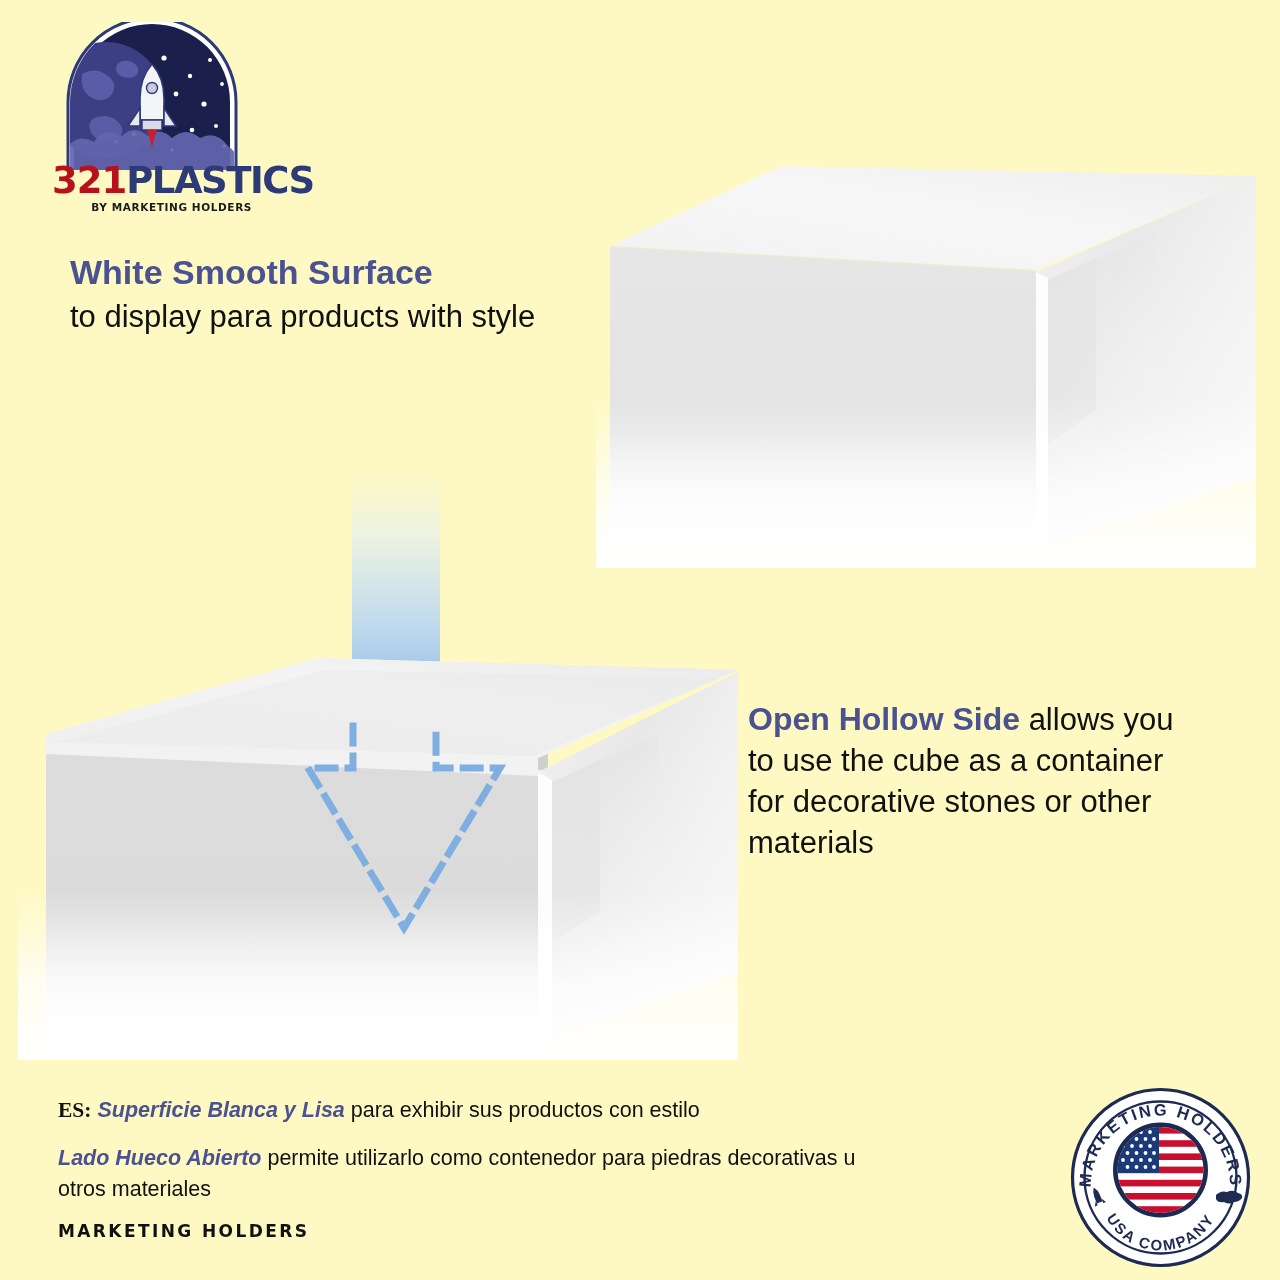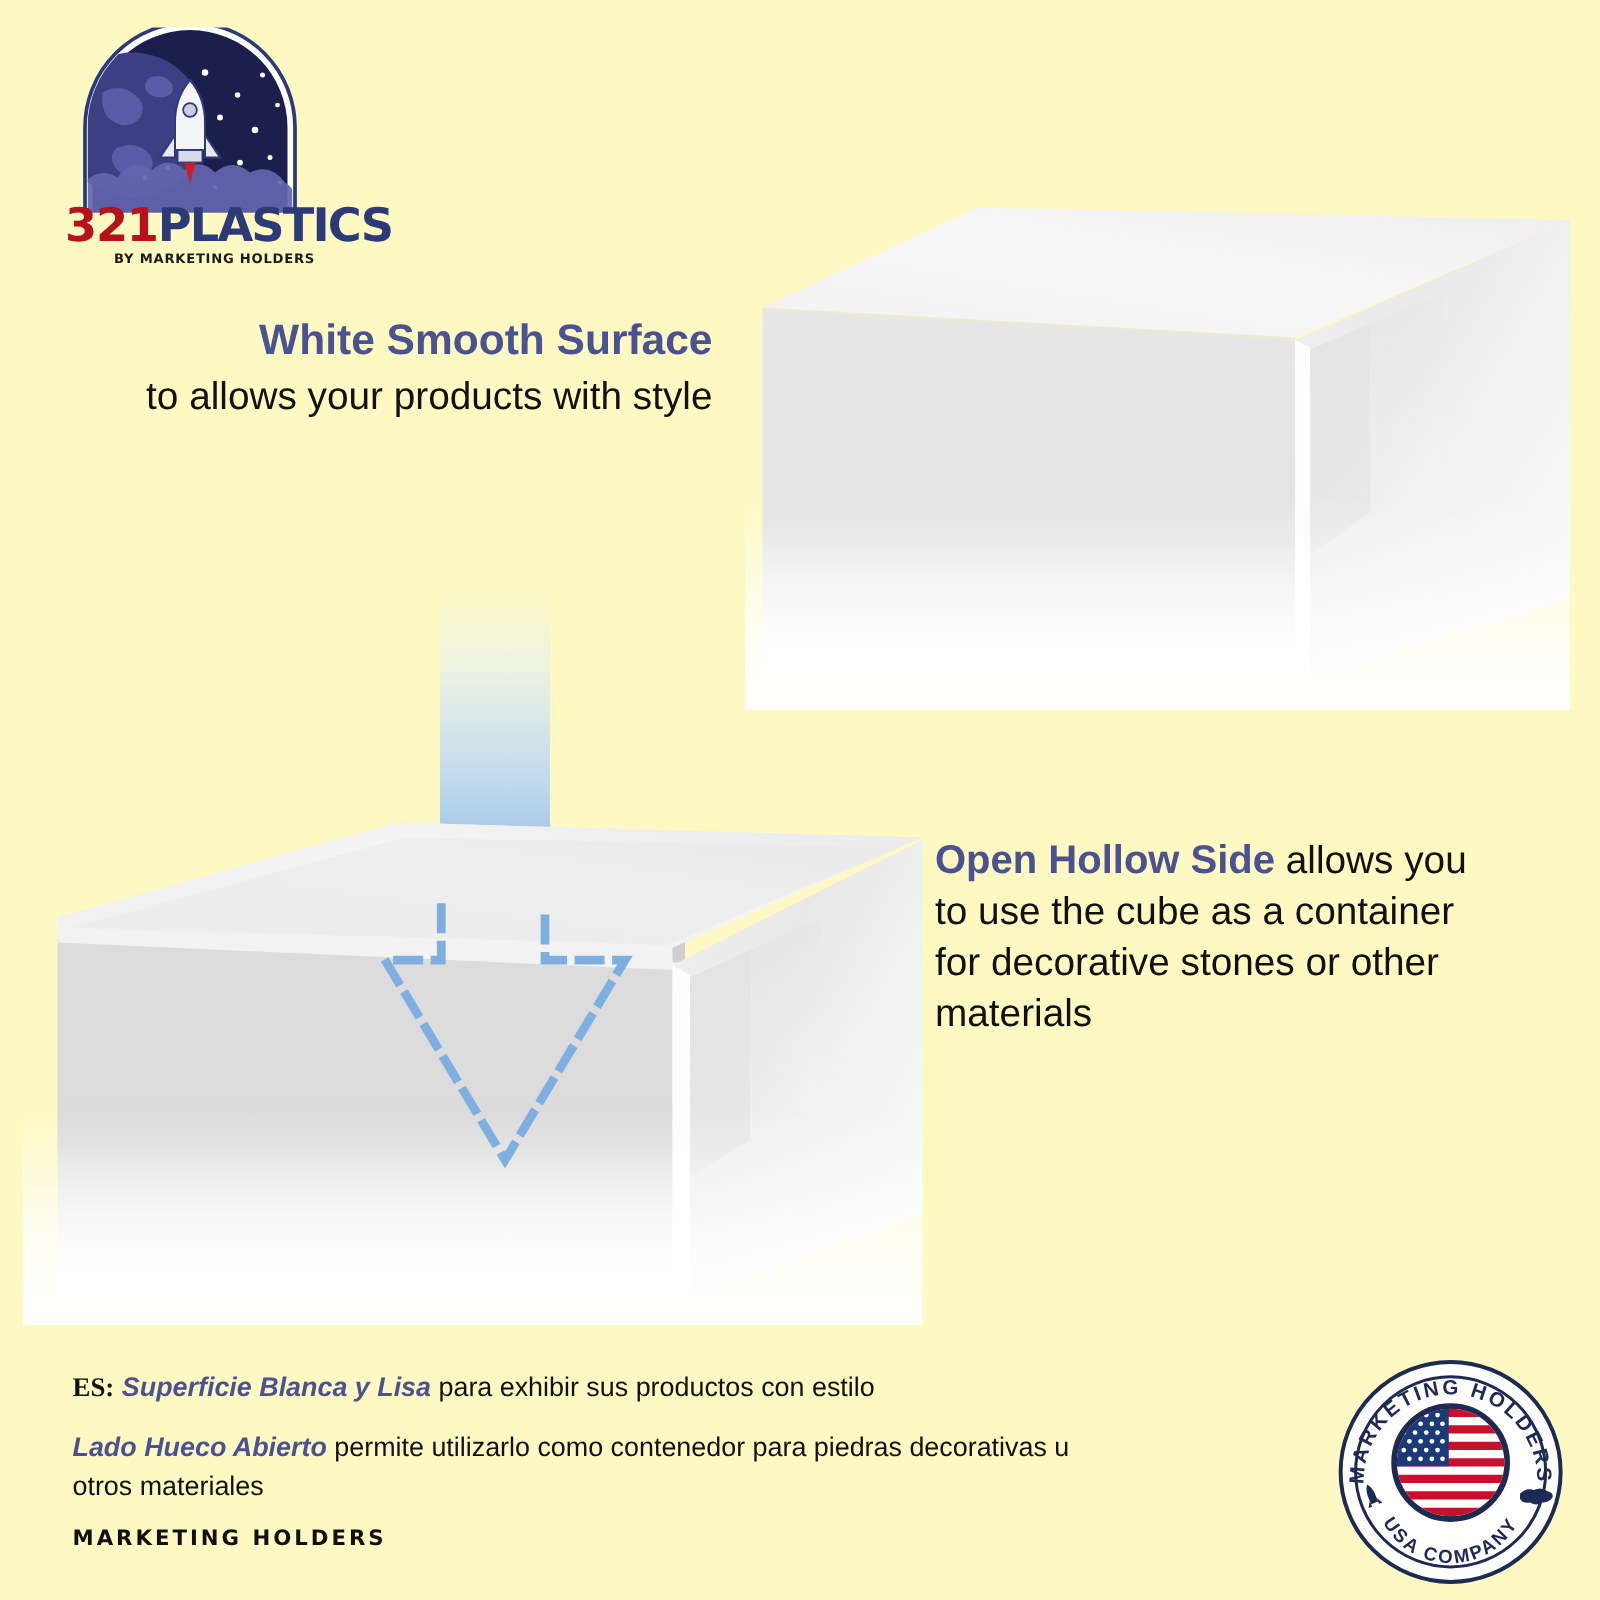--- a/index.html
+++ b/index.html
@@ -74,31 +74,31 @@
     line-height: 1.32;
   }
   .callout .lead {
     font-weight: bold;
     color: #4a5291;
   }
   #callout-top {
     left: 70px;
     top: 250px;
     width: 500px;
-    text-align: right;
+    text-align: left;
     font-size: 31px;
   }
   #callout-top .lead {
     font-size: 34px;
     display: block;
     margin-bottom: 2px;
   }
   #callout-right {
     left: 748px;
-    top: 666px;
+    top: 698px;
     width: 452px;
     text-align: left;
     font-size: 31px;
   }
   #callout-right .lead {
     font-size: 32px;
   }
 
   
   .cube-wrap { position: absolute; }
@@ -334,21 +334,21 @@
 
   <div id="hollow-arrow">
     <svg class="cube-svg" viewBox="0 0 240 215" xmlns="http://www.w3.org/2000/svg">
       <g fill="none" stroke="#7faee0" stroke-width="7" stroke-linecap="square" stroke-dasharray="17 13">
         <polyline points="67,4 67,46 22,46 118,206 214,46 150,46 150,4"></polyline>
       </g>
     </svg>
   </div>
 
   <div class="callout" id="callout-top">
-    <span class="lead">White Smooth Surface</span><span>to allows your products with style</span>
+    <span class="lead">White Smooth Surface</span><span>to display para products with style</span>
   </div>
 
   <div class="callout" id="callout-right">
     <span class="lead">Open Hollow Side</span><span> allows you to use the cube as a container for decorative stones or other materials</span>
   </div>
 
   <div id="footer-es">
     <div>
       <span class="es-tag">ES:</span>
       <span class="es-lead">Superficie Blanca y Lisa</span><span> para exhibir sus productos con estilo</span>

